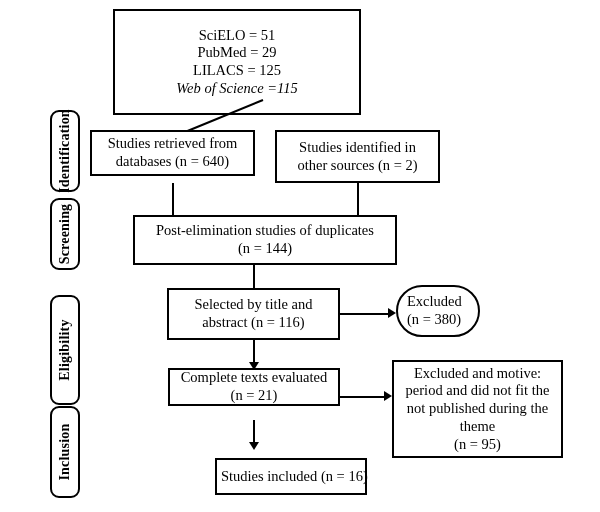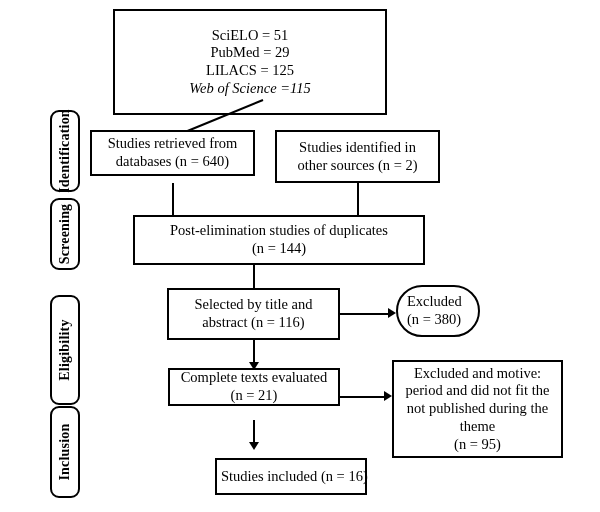--- a/index.html
+++ b/index.html
@@ -107,21 +107,21 @@
   </div>
 
   <div class="phase" style="left:50px; top:295px; width:30px; height:110px;">
     <span class="phase-text">Eligibility</span>
   </div>
 
   <div class="phase" style="left:50px; top:406px; width:30px; height:92px;">
     <span class="phase-text">Inclusion</span>
   </div>
 
-  <div class="box" style="left:113px; top:9px; width:274px; height:106px;">
+  <div class="box" style="left:113px; top:9px; width:248px; height:106px;">
     <span class="lines">
       <span class="ln">SciELO = 51</span>
       <span class="ln">PubMed = 29</span>
       <span class="ln">LILACS = 125</span>
       <span class="ln italic">Web of Science =115</span>
     </span>
   </div>
 
   <svg class="diag" style="left:185px; top:100px; width:80px; height:35px;">
     <line x1="78" y1="0" x2="0" y2="32" stroke="#000000" stroke-width="2"></line>
@@ -137,21 +137,21 @@
   <div class="box" style="left:275px; top:130px; width:165px; height:53px;">
     <span class="lines">
       <span class="ln">Studies identified in</span>
       <span class="ln">other sources (n = 2)</span>
     </span>
   </div>
 
   <div class="vline" style="left:172px; top:183px; height:33px;"></div>
   <div class="vline" style="left:357px; top:183px; height:33px;"></div>
 
-  <div class="box" style="left:133px; top:215px; width:292px; height:50px;">
+  <div class="box" style="left:133px; top:215px; width:264px; height:50px;">
     <span class="lines">
       <span class="ln">Post-elimination studies of duplicates</span>
       <span class="ln">(n = 144)</span>
     </span>
   </div>
 
   <div class="vline" style="left:253px; top:265px; height:24px;"></div>
 
   <div class="box" style="left:167px; top:288px; width:173px; height:52px;justify-content:center;">
     <span class="lines">

